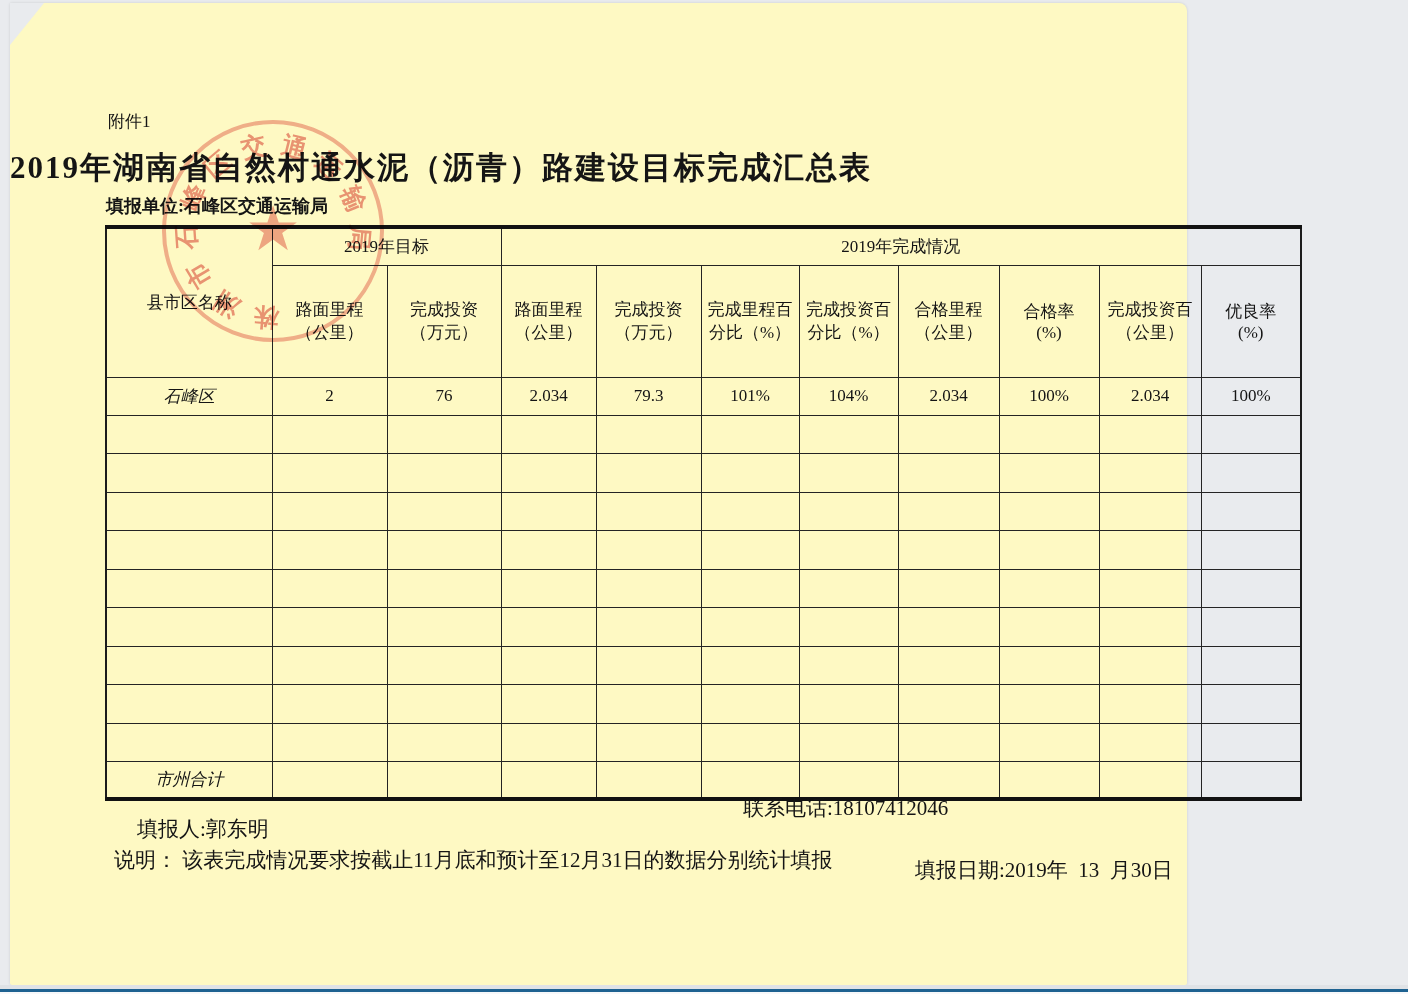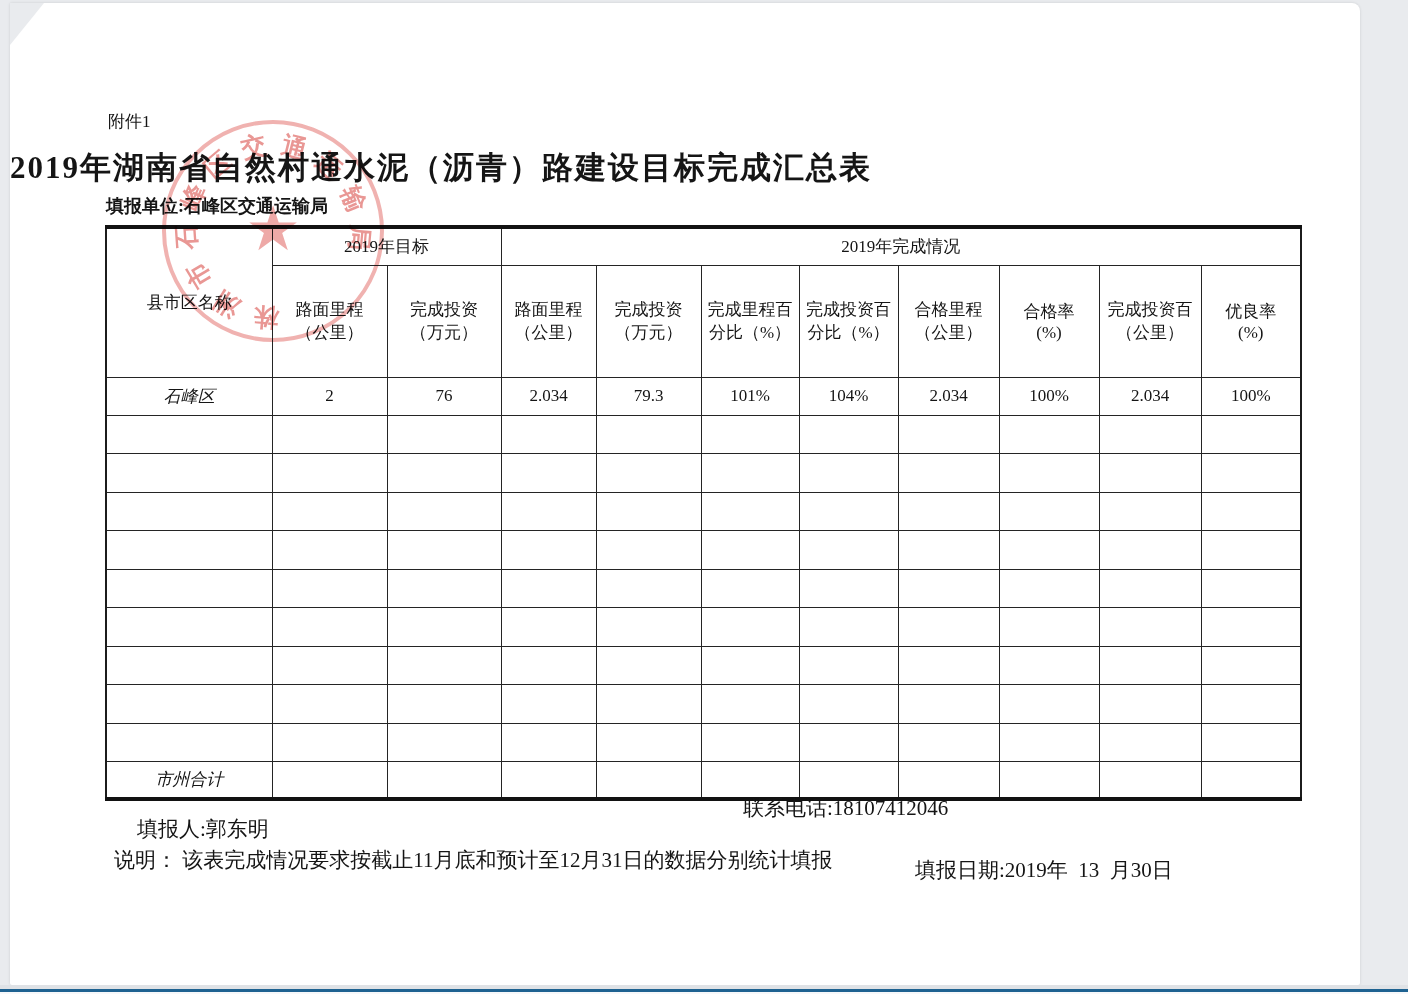--- a/index.html
+++ b/index.html
@@ -7,22 +7,22 @@
     width: 1408px; height: 994px;
     background: #e9ebee;
     font-family: "Liberation Serif", "DejaVu Serif", serif;
     color: #151515;
     overflow: hidden;
     position: relative;
   }
   .page {
     position: absolute;
     left: 10px; top: 3px;
-    width: 1350px; height: 982px;
-    background: #ffffff;
+    width: 1177px; height: 982px;
+    background: #fef9c3;
     border-radius: 0 8px 2px 2px;
     box-shadow: 0 0 3px rgba(0,0,0,0.12);
   }
   
   .corner-fold {
     position: absolute; left: 0; top: 0;
     width: 0; height: 0;
     border-top: 42px solid #e9ebee;
     border-right: 34px solid transparent;
   }

